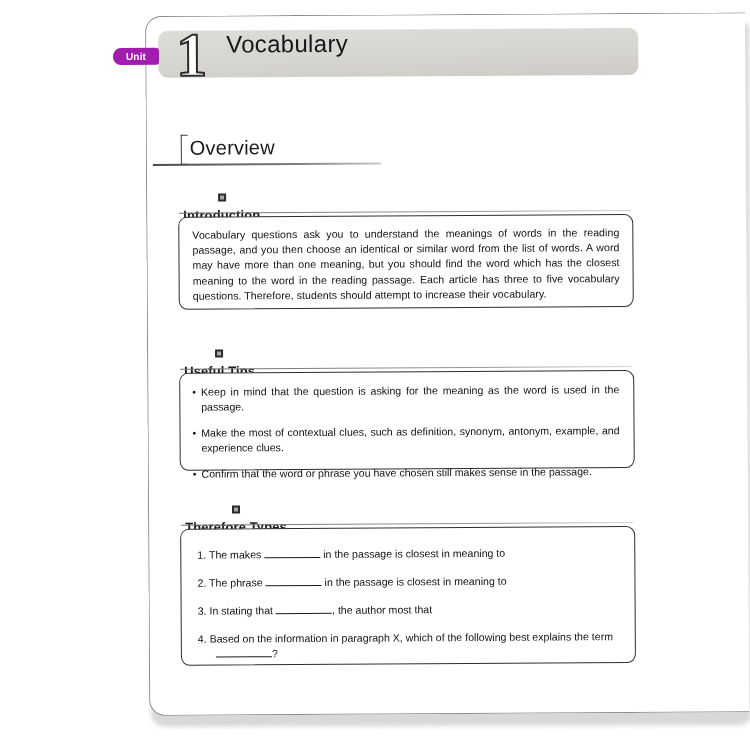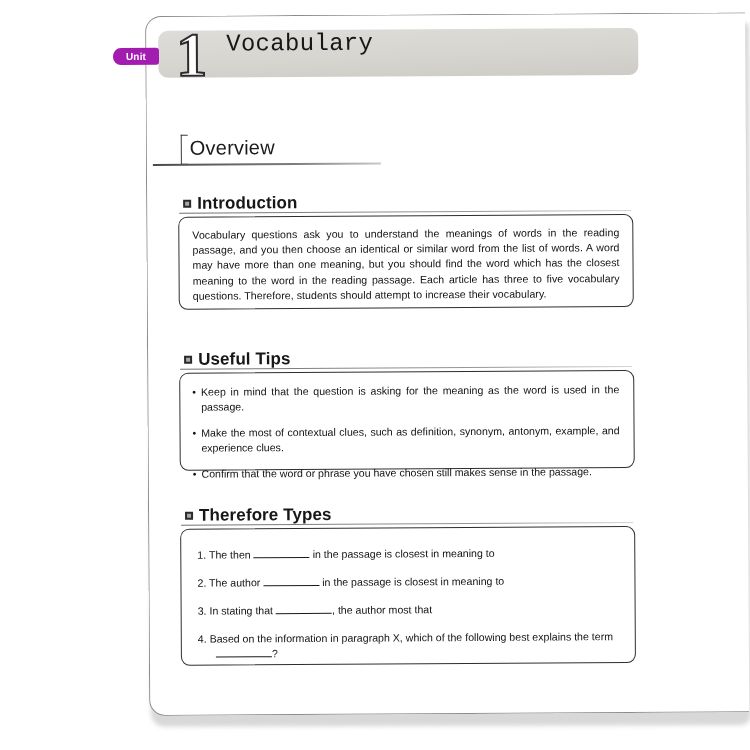--- a/index.html
+++ b/index.html
@@ -78,21 +78,21 @@
     width: 480px;
     height: 47px;
     background: linear-gradient(178deg, #dedcd8 0%, #d7d5d0 55%, #cecbc6 100%);
     border-radius: 10px 9px 9px 10px;
     z-index: 2;
   }
   .banner-title {
     position: absolute;
     left: 80px;
     top: 14px;
-    font-family: Liberation Mono, monospace;
+    font-family: Liberation Sans, sans-serif;
     font-size: 24px;
     color: #17171a;
     letter-spacing: .3px;
     z-index: 5;
     white-space: nowrap;
   }
   .unit-number {
     position: absolute;
     left: 30px;
     top: 9px;
@@ -143,25 +143,26 @@
     z-index: 3;
   }
 
   
   .sec-head {
     position: absolute;
     left: 36px;
     display: flex;
     align-items: center;
     gap: 6px;
-    font-size: 17px;
+    font-size: 13px;
     font-weight: bold;
     color: #17171a;
     letter-spacing: .1px;
     z-index: 3;
+    flex-direction: column;
   }
   .sq {
     width: 8px;
     height: 8px;
     background: #2a2a2a;
     position: relative;
     flex: none;
   }
   .sq::after {
     content: "";
@@ -275,28 +276,28 @@
       <span class="sq"></span>
       <span>Therefore Types</span>
     </div>
     <div class="sec-rule" style="left:32px; top:508px; width:452px;"></div>
 
     <div class="box" style="left:31px; top:512px; width:455px; height:137px;">
       <div style="padding:18px 16px 0 16px;">
 
         <div class="qitem">
           <span>1.</span>
-          <span>The then</span>
+          <span>The makes</span>
           <span class="blank b-sm"></span>
           <span>in the passage is closest in meaning to</span>
         </div>
 
         <div class="qitem">
           <span>2.</span>
-          <span>The author</span>
+          <span>The phrase</span>
           <span class="blank b-sm"></span>
           <span>in the passage is closest in meaning to</span>
         </div>
 
         <div class="qitem">
           <span>3.</span>
           <span>In stating that</span>
           <span class="blank b-sm"></span><span>, the author most that</span>
         </div>
 

